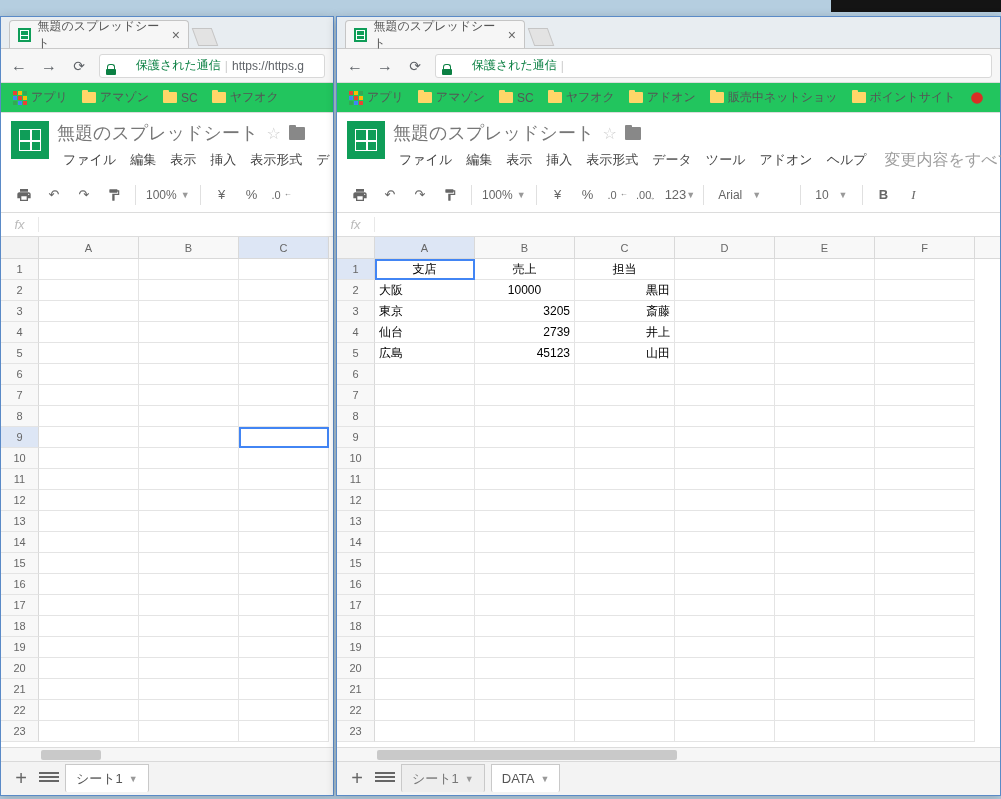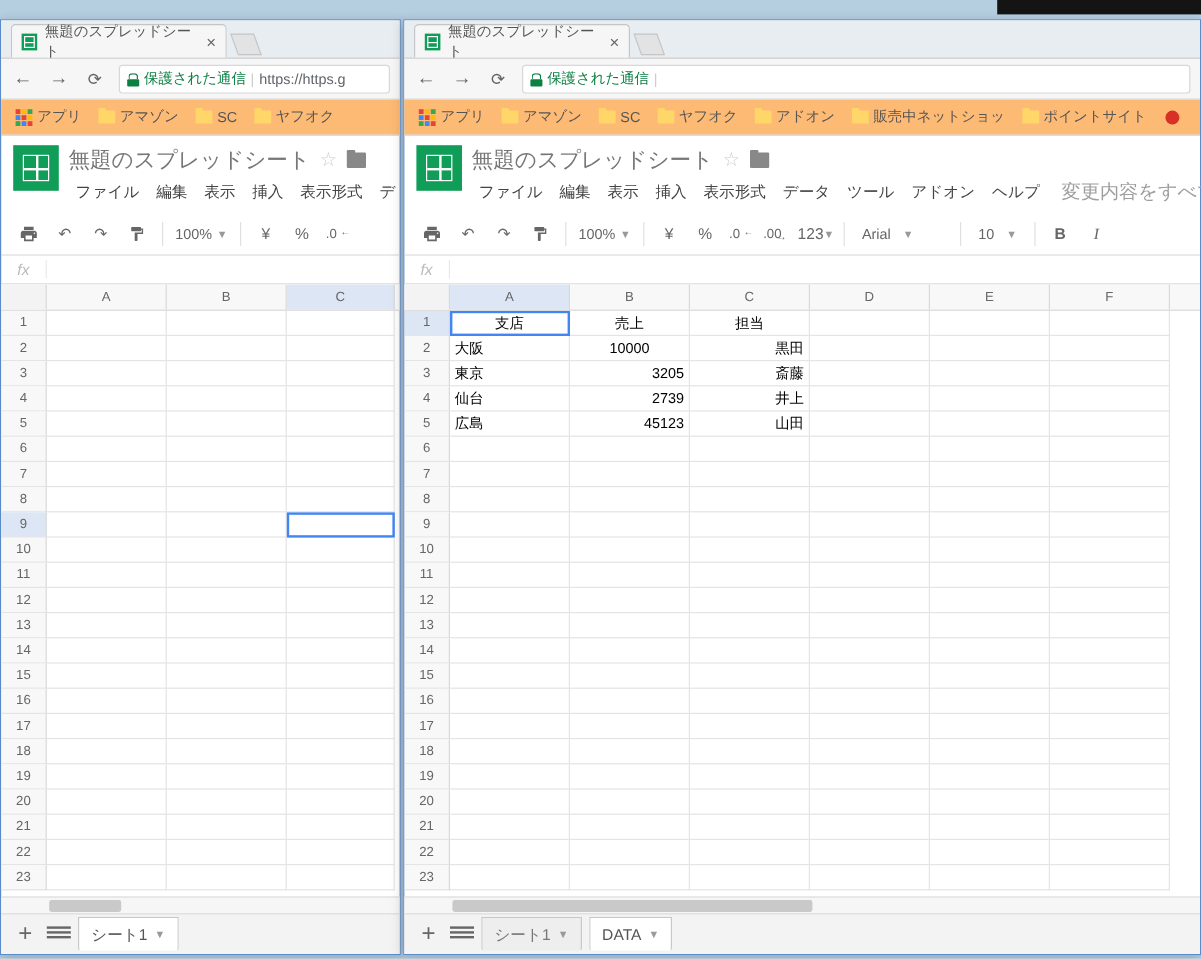--- a/index.html
+++ b/index.html
@@ -14,29 +14,29 @@
   .tab .favicon::before { content:""; position:absolute; border:1px solid #fff; inset:2px; }
   .tab .favicon::after { content:""; position:absolute; background:#fff; height:1px; left:2px; right:2px; top:50%; }
   .tab .close { font-size: 14px; color: #666; }
   .newtab { width: 20px; height: 18px; background: #e3e3e3; margin-left: 6px; margin-bottom: 2px; border: 1px solid #c5c5c5; transform: skewX(20deg); }
 
   
   .addrbar { height: 34px; border-bottom: 1px solid #dcdcdc; display: flex; align-items: center; gap: 10px; padding: 0 8px; background: #f6f6f6; }
   .navicon { color: #5f6368; font-size: 16px; width: 20px; text-align: center; }
   .navicon.reload { font-size: 14px; }
   .urlfield { flex: 1; height: 24px; border: 1px solid #d8d8d8; border-radius: 3px; background: #fff; display: flex; align-items: center; padding: 0 6px; font-size: 12px; overflow: hidden; white-space: nowrap; }
-  .secure { color: #0b8043; display: flex; align-items: center; gap: 4px; }
+  .secure { color: #0b8043; display: flex; align-items: flex-end; gap: 20px; }
   .lock { width: 10px; height: 10px; position:relative; }
   .lock::before{content:"";position:absolute;width:6px;height:4px;border:1.2px solid #0b8043;border-bottom:none;border-radius:3px 3px 0 0;left:1px;top:0;}
   .lock::after{content:"";position:absolute;width:10px;height:6px;background:#0b8043;bottom:-1px;border-radius:1px;}
   .urlfield .sep { color: #ccc; margin: 0 4px; }
   .urlfield .urltext { color: #5f6368; }
   
   
-  .bmbar { height: 30px; border-bottom: 1px solid #dcdcdc; display:flex; align-items:center; gap: 6px; padding: 0 8px; background:#fdba74; font-size:12px; color:#555; overflow:hidden; }
+  .bmbar { height: 30px; border-bottom: 1px solid #dcdcdc; display:flex; align-items:center; gap: 6px; padding: 0 8px; background:#22c55e; font-size:12px; color:#555; overflow:hidden; }
   .apps { display:flex; align-items:center; gap:4px; }
   .appsgrid { width:14px; height:14px; display:grid; grid-template-columns:repeat(3,1fr); grid-template-rows:repeat(3,1fr); gap:1px; }
   .appsgrid span:nth-child(1){background:#ea4335;} .appsgrid span:nth-child(2){background:#fbbc05;} .appsgrid span:nth-child(3){background:#34a853;}
   .appsgrid span:nth-child(4){background:#4285f4;} .appsgrid span:nth-child(5){background:#ea4335;} .appsgrid span:nth-child(6){background:#fbbc05;}
   .appsgrid span:nth-child(7){background:#34a853;} .appsgrid span:nth-child(8){background:#4285f4;} .appsgrid span:nth-child(9){background:#ea4335;}
   .bm { display:flex; align-items:center; gap:4px; padding: 2px 4px; white-space:nowrap; }
   .bm .f { width:14px; height:11px; background:#ffd668; position:relative; border-radius:1px; }
   .bm .f::before{content:"";position:absolute;width:6px;height:3px;background:#ffd668;top:-2px;left:0;border-radius:1px 1px 0 0;}
   .lastbm svg { width:14px; height:14px; }
 

